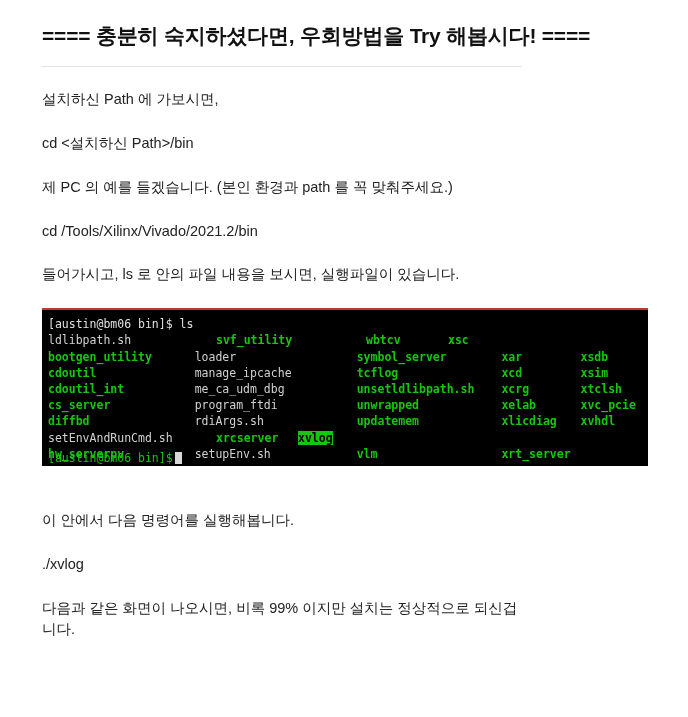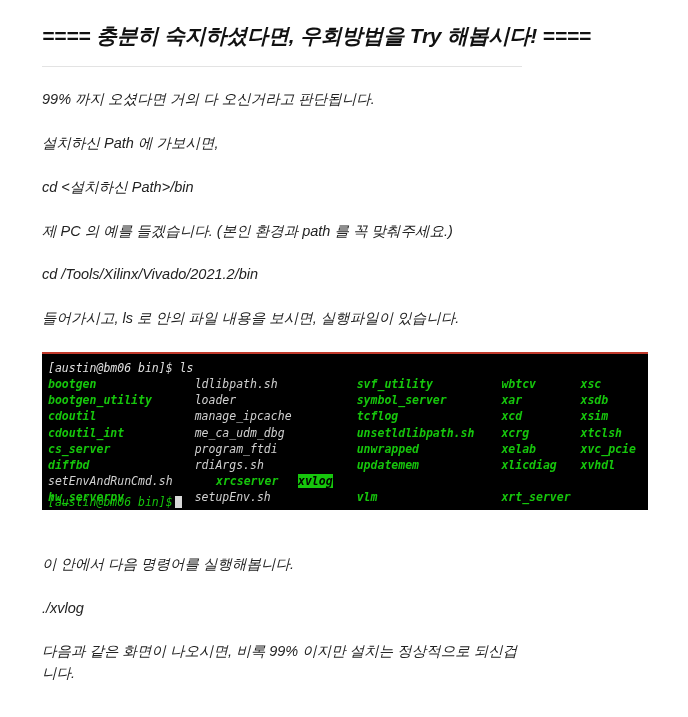--- a/index.html
+++ b/index.html
@@ -11,21 +11,20 @@
     width: 688px;
     height: 717px;
     font-family: "Liberation Sans", sans-serif;
     color: #1f1f1f;
     overflow: hidden;
   }
   .page {
     padding: 14px 40px 0 42px;
     box-sizing: border-box;
     width: 562px;
-    font-style: italic;
   }
   .doc-title {
     font-size: 21px;
     font-weight: bold;
     letter-spacing: -0.2px;
     color: #111111;
     margin: 8px 0 0 0;
     line-height: 1.35;
     white-space: nowrap;
   }
@@ -109,32 +108,30 @@
   }
 </style>
 </head>
 <body>
 
 <div class="page">
 
   <h1 class="doc-title">==== 충분히 숙지하셨다면, 우회방법을 Try 해봅시다! ====</h1>
   <hr class="divider">
 
-  <p class="para first">99% 까지 오셨다면 거의 다 오신거라고 판단됩니다.</p>
   <p class="para">설치하신 Path 에 가보시면,</p>
   <p class="para">cd &lt;설치하신 Path&gt;/bin</p>
   <p class="para">제 PC 의 예를 들겠습니다. (본인 환경과 path 를 꼭 맞춰주세요.)</p>
   <p class="para">cd /Tools/Xilinx/Vivado/2021.2/bin</p>
   <p class="para">들어가시고, ls 로 안의 파일 내용을 보시면, 실행파일이 있습니다.</p>
 
   <div class="terminal">
     <div class="term-line term-prompt">[austin@bm06 bin]$ ls</div>
 
     <div class="term-cols">
-      <span class="c0 exec">bootgen</span>
       <span class="c1 plain">ldlibpath.sh</span>
       <span class="c2 exec">svf_utility</span>
       <span class="c3 exec">wbtcv</span>
       <span class="c4 exec">xsc</span>
     </div>
 
     <div class="term-cols">
       <span class="c0 exec">bootgen_utility</span>
       <span class="c1 plain">loader</span>
       <span class="c2 exec">symbol_server</span>

